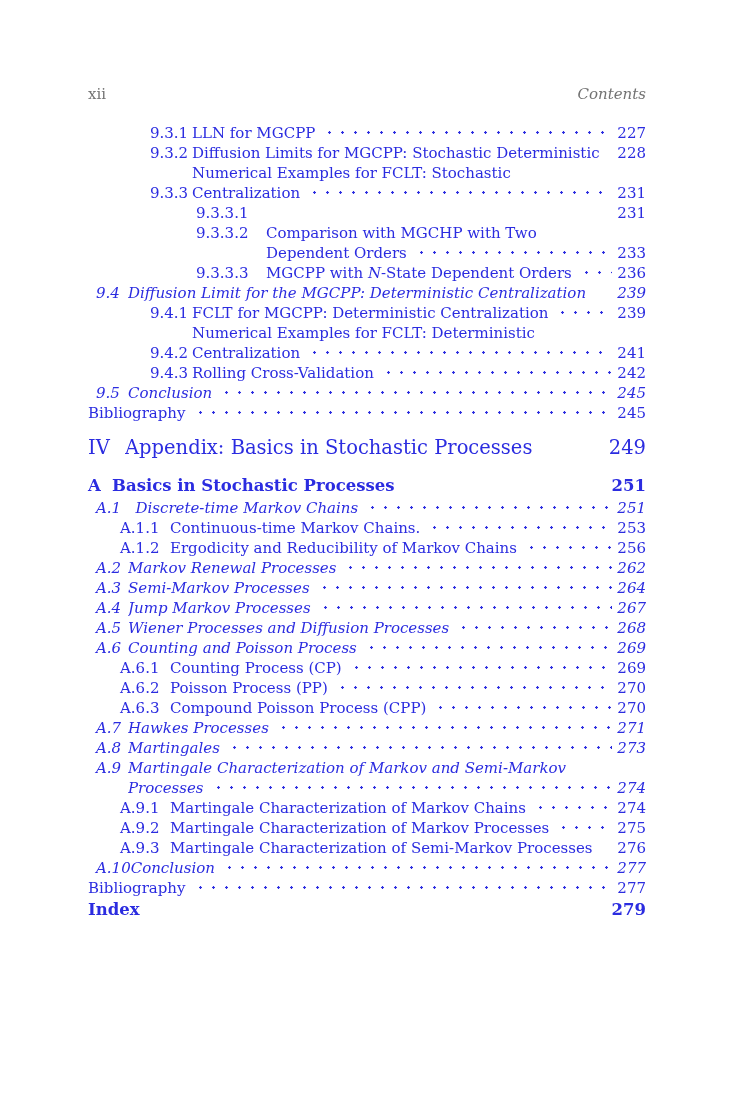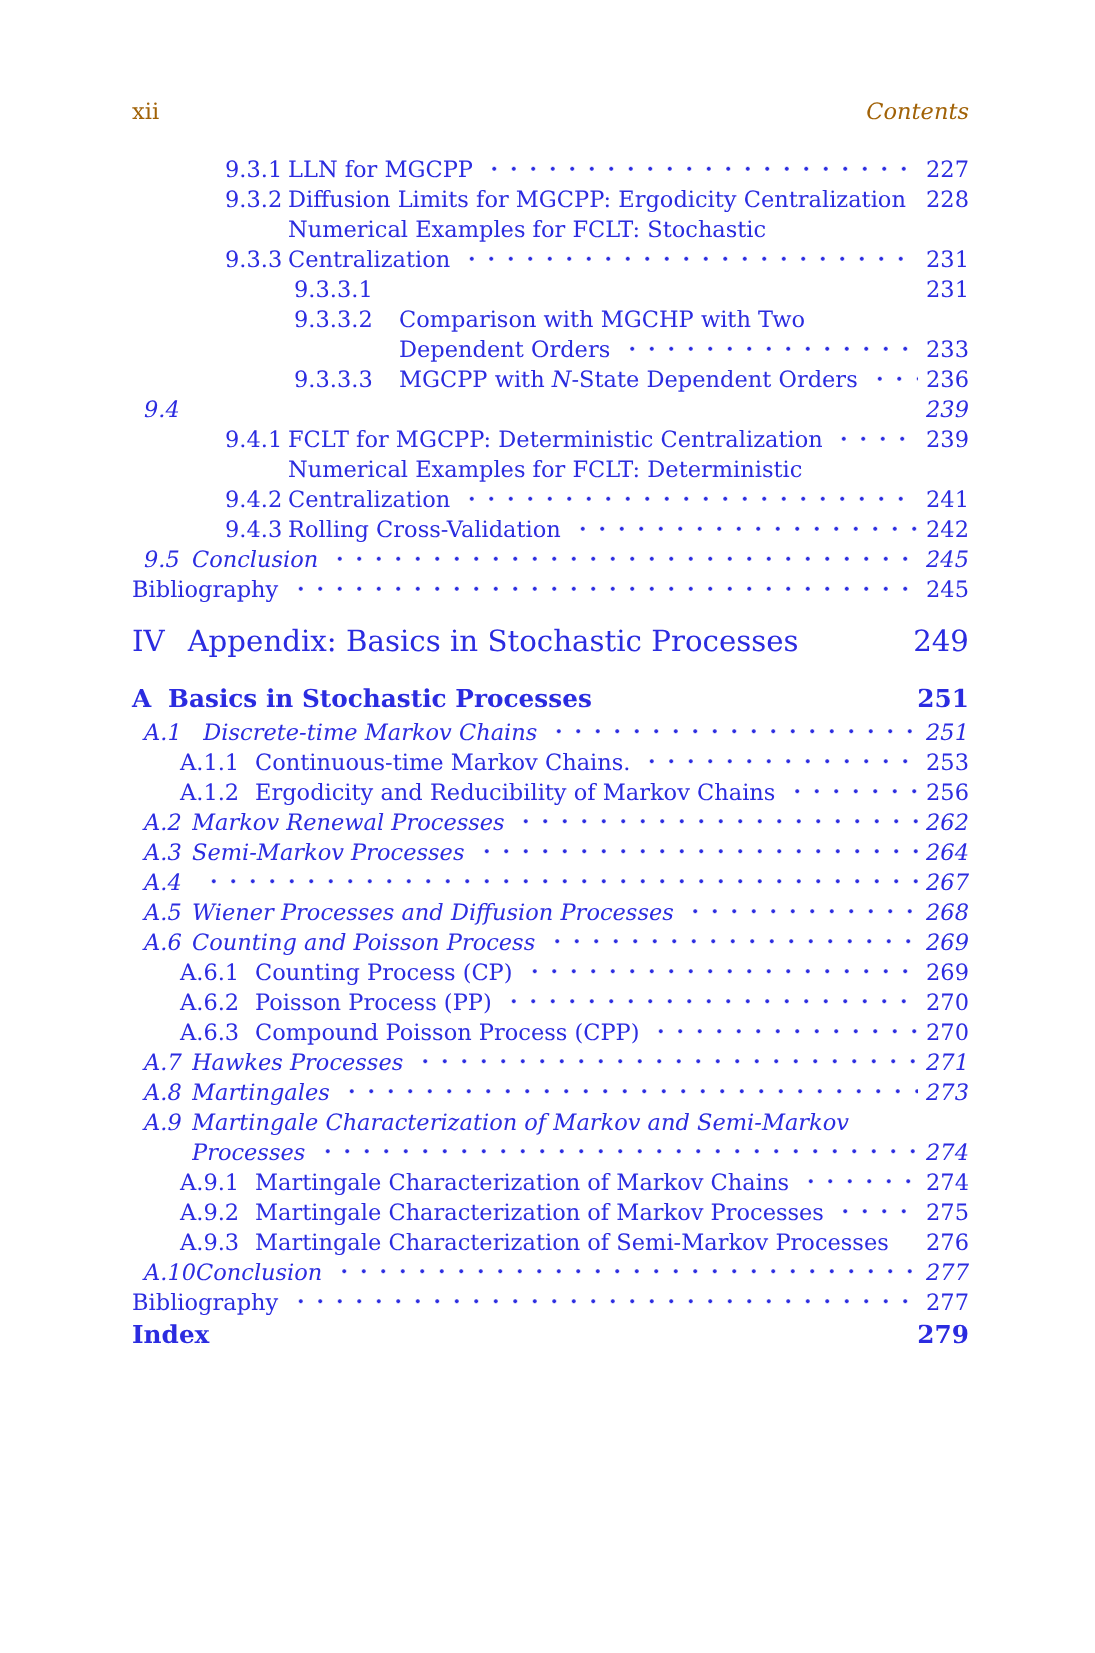--- a/index.html
+++ b/index.html
@@ -3,22 +3,22 @@
 <meta charset="utf-8">
 <style>
   html,body{margin:0;padding:0;}
   body{
     width:730px;height:1102px;background:#ffffff;overflow:hidden;
     font-family:"DejaVu Serif","Liberation Serif",serif;
     -webkit-font-smoothing:antialiased;
   }
   .sheet{position:absolute;left:88px;top:64px;width:558px;}
   .pgheader{display:flex;justify-content:space-between;align-items:baseline;
-    color:#a16207;font-size:15px;line-height:20px;}
-  .running-head{font-style:italic;}
+    color:#737373;font-size:15px;line-height:20px;}
+  .running-head{font-style:italic;margin-top:20px;}
   .toc{margin-top:19px;color:#2b2ce0;font-size:15px;line-height:20px;}
   .entry{display:flex;}
   .num{flex:0 0 32px;white-space:nowrap;}
   .content{flex:1 1 auto;min-width:0;}
   .line{display:flex;}
   .txt{white-space:nowrap;flex:0 1 auto;min-width:0;overflow:hidden;}
   .leader{
     flex:1 1 0;min-width:0;margin:0 5px 0 6px;
     background-image:radial-gradient(circle,#2b2ce0 1.1px,rgba(0,0,0,0) 1.45px);
     background-size:13px 13px;background-repeat:repeat-x;
@@ -57,21 +57,21 @@
             <span class="txt">LLN for MGCPP</span>
             <span class="leader"></span>
             <span class="page-num">227</span>
           </div>
         </div>
       </div>
       <div class="entry lv-sub9">
         <span class="num">9.3.2</span>
         <div class="content">
           <div class="line">
-            <span class="txt">Diffusion Limits for MGCPP: Ergodicity Centralization</span>
+            <span class="txt">Diffusion Limits for MGCPP: Stochastic Deterministic</span>
             <span class="leader no-dots"></span>
             <span class="page-num">228</span>
           </div>
         </div>
       </div>
       <div class="entry lv-sub9">
         <span class="num">9.3.3</span>
         <div class="content">
           <div class="line">
             <span class="txt">Numerical Examples for FCLT: Stochastic</span>
@@ -112,20 +112,21 @@
             <span class="txt">MGCPP with <span class="scriptN">N</span>-State Dependent Orders</span>
             <span class="leader"></span>
             <span class="page-num">236</span>
           </div>
         </div>
       </div>
       <div class="entry lv-section">
         <span class="num">9.4</span>
         <div class="content">
           <div class="line">
+            <span class="txt">Diffusion Limit for the MGCPP: Deterministic Centralization</span>
             <span class="leader no-dots"></span>
             <span class="page-num">239</span>
           </div>
         </div>
       </div>
       <div class="entry lv-sub9">
         <span class="num">9.4.1</span>
         <div class="content">
           <div class="line">
             <span class="txt">FCLT for MGCPP: Deterministic Centralization</span>
@@ -243,20 +244,21 @@
             <span class="txt">Semi-Markov Processes</span>
             <span class="leader"></span>
             <span class="page-num">264</span>
           </div>
         </div>
       </div>
       <div class="entry lv-section">
         <span class="num">A.4</span>
         <div class="content">
           <div class="line">
+            <span class="txt">Jump Markov Processes</span>
             <span class="leader"></span>
             <span class="page-num">267</span>
           </div>
         </div>
       </div>
       <div class="entry lv-section">
         <span class="num">A.5</span>
         <div class="content">
           <div class="line">
             <span class="txt">Wiener Processes and Diffusion Processes</span>

